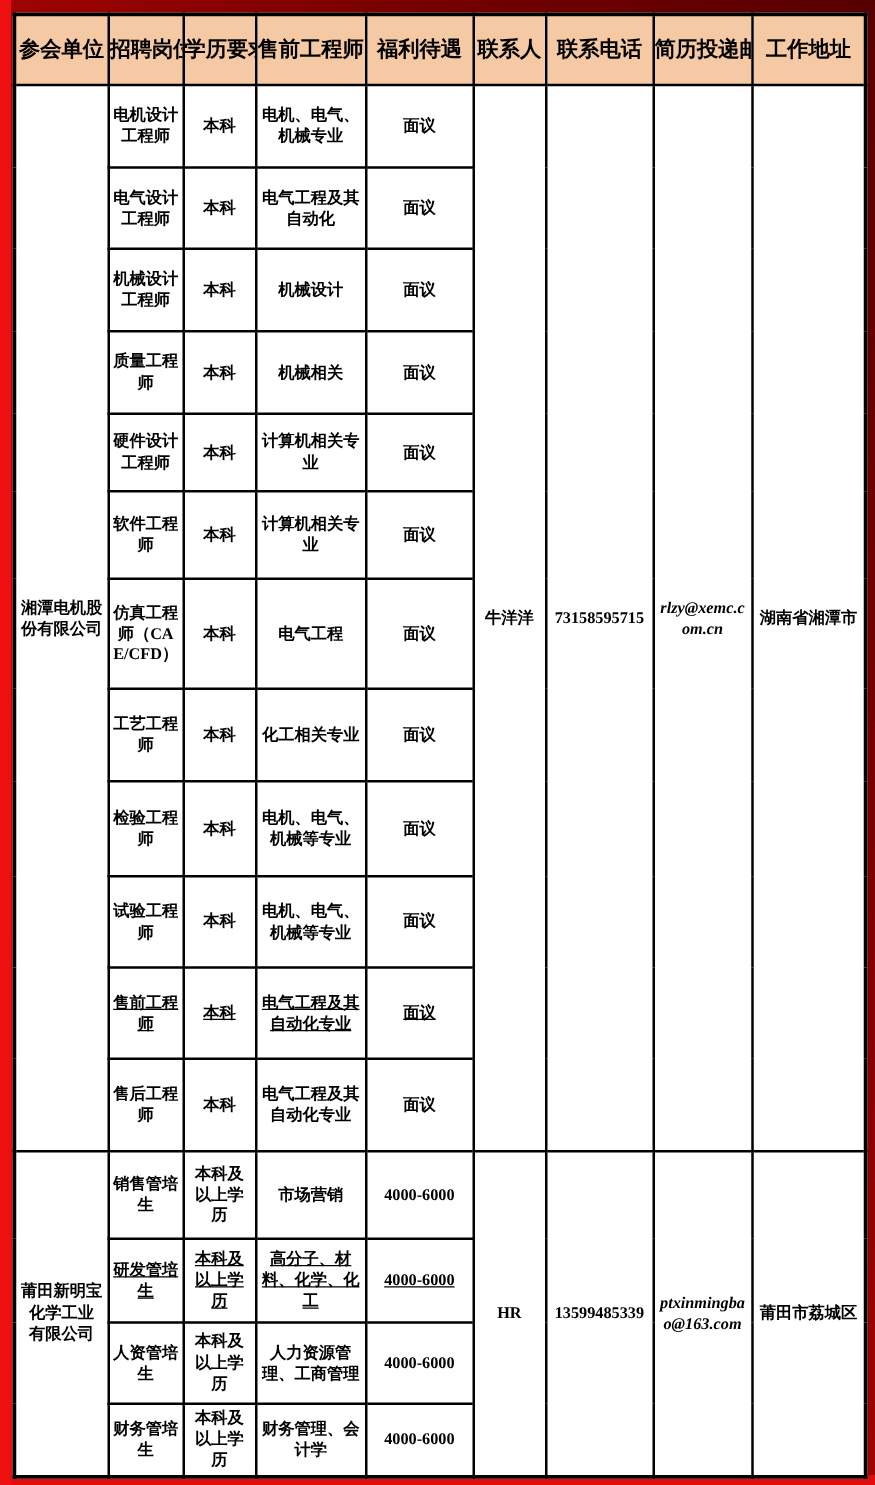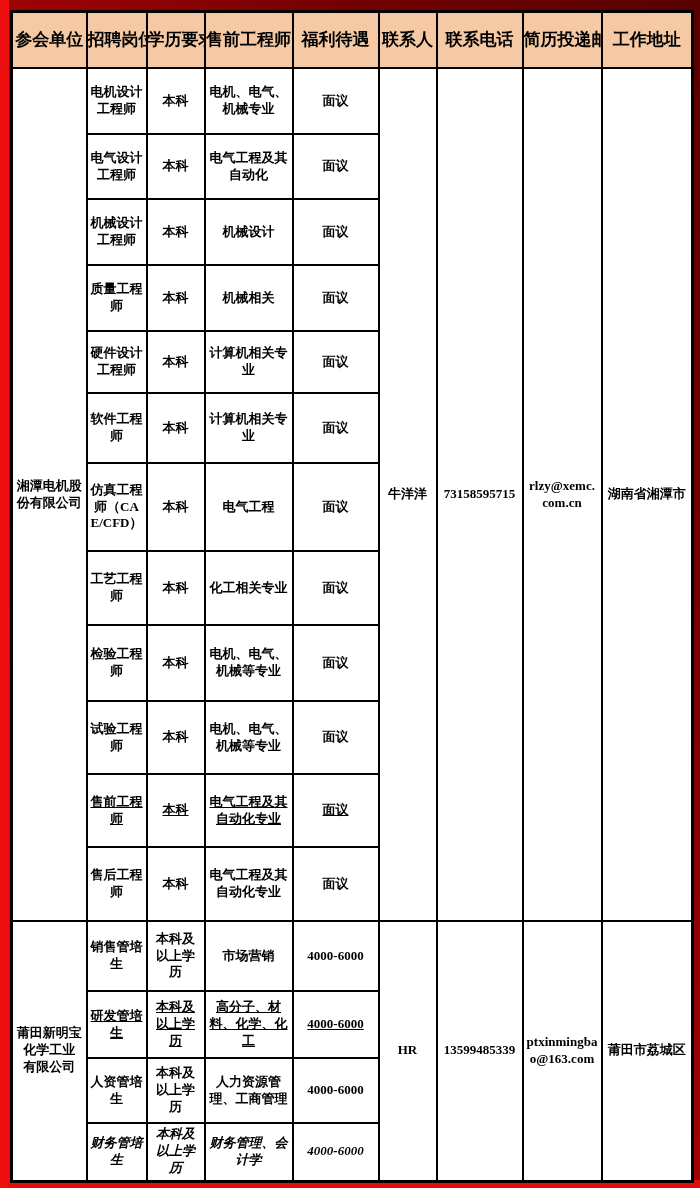--- a/index.html
+++ b/index.html
@@ -39,21 +39,21 @@
   }
   th {
     background: #f5c9a3;
     height: 52px;
     font-size: 17px;
     white-space: nowrap;
     padding: 1px 0;
   }
   td { font-size: 13px; }
   .company-cell { white-space: pre-line; }
-  .email-cell { font-size: 13px; }
+  .email-cell { font-size: 13px; font-style: italic; }
 </style>
 </head>
 <body>
 
 <div class="table-wrap">
   <table>
     <colgroup>
         <col style="width: 75px;">
         <col style="width: 60px;">
         <col style="width: 58px;">
@@ -172,21 +172,21 @@
           <td>本科及以上学历</td>
           <td>高分子、材料、化学、化工</td>
           <td>4000-6000</td>
         </tr>
         <tr style="height: 65px;">
           <td>人资管培生</td>
           <td>本科及以上学历</td>
           <td>人力资源管理、工商管理</td>
           <td>4000-6000</td>
         </tr>
-        <tr style="height: 58px; font-style: italic;">
+        <tr style="height: 58px;">
           <td>财务管培生</td>
           <td>本科及以上学历</td>
           <td>财务管理、会计学</td>
           <td>4000-6000</td>
         </tr>
       </tbody>
   </table>
 </div>
 
 </body></html>

